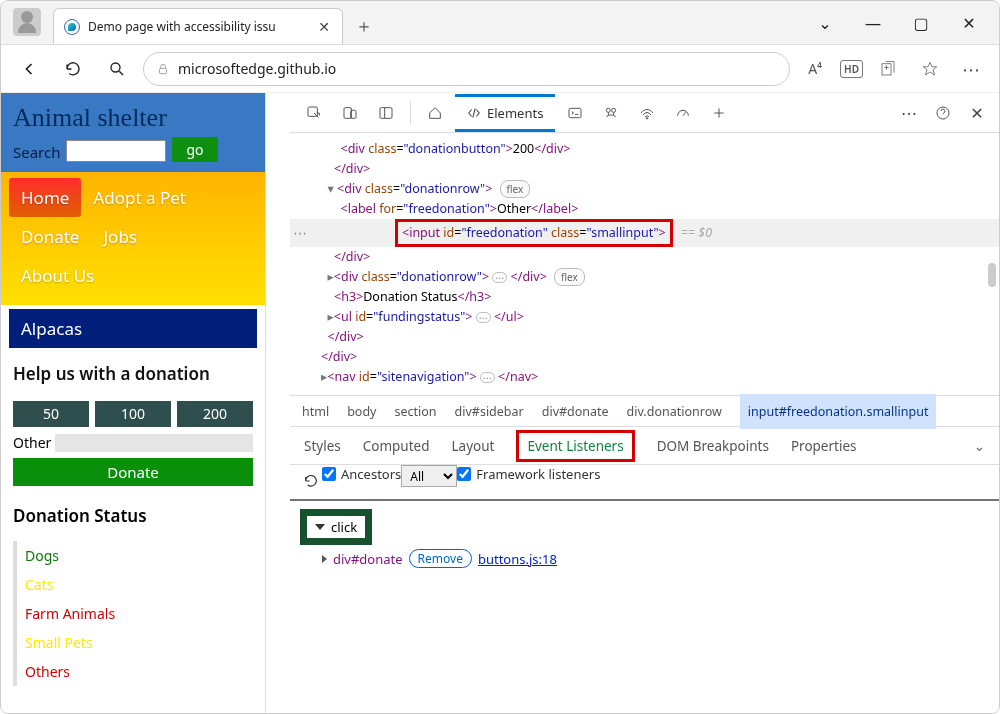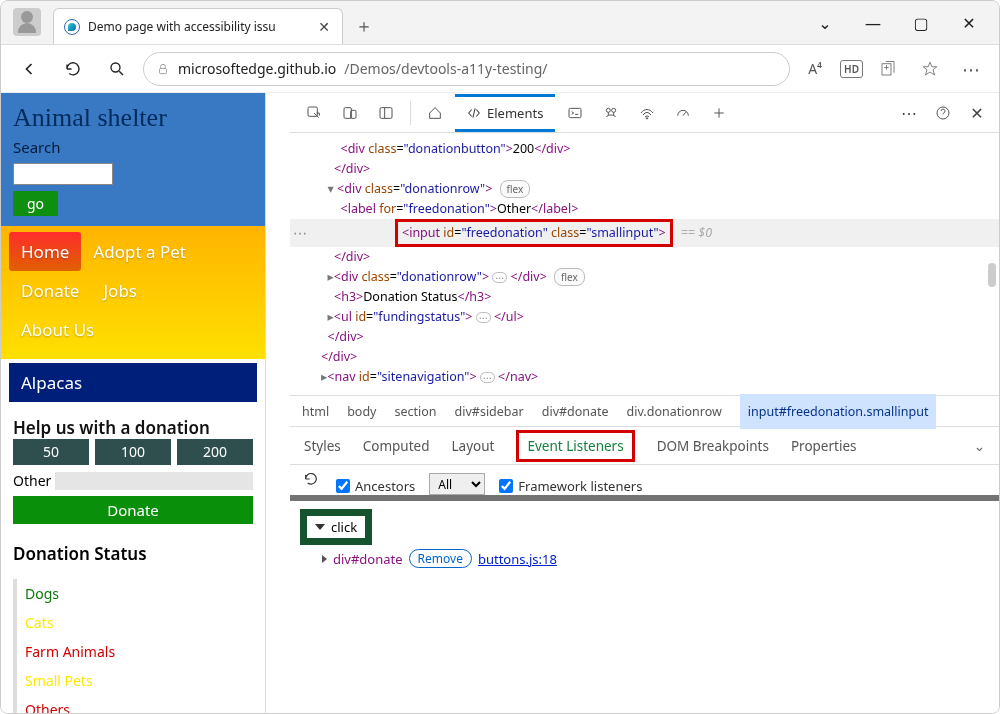--- a/index.html
+++ b/index.html
@@ -18,32 +18,32 @@
 .winbtn { width:44px; height:32px; display:flex; align-items:center; justify-content:center; color:#222;}
 .addrbar { height: 48px; background:#fff; display:flex; align-items:center; padding: 0 10px; gap:8px; border-bottom: 1px solid #eee;}
 .navbtn { width:36px; height:36px; display:flex; align-items:center; justify-content:center; color:#333;}
 .urlbox { flex:1; height:34px; border:1px solid #ccc; border-radius:17px; display:flex; align-items:center; padding:0 12px; gap:8px; color:#666; font-size:14px;}
 .urlbox .domain{ color:#222;}
 .addricon { width:34px; height:34px; display:flex; align-items:center; justify-content:center; color:#555; font-size:14px;}
 .content { display:flex; height: calc(100% - 92px); }
 .page { width: 265px; background:#fff; padding: 0; border-right: 1px solid #ddd;}
 .banner { background:#3978c2; color:#fff; padding:10px 12px 10px 12px; }
 .banner h1 { font-weight: 300; font-size: 26px; font-family: Georgia, serif; color:#002b5c; margin-bottom:4px;}
-.searchrow { display:flex; align-items:flex-start; gap:6px;flex-direction:column; }
+.searchrow { display:flex; align-items:flex-end; gap:6px; }
 .searchrow label{ font-size:15px; color:#001d40;}
 .searchrow input{ width:100px; height:22px; border:1px solid #888; background:#fff;}
 .gobtn{ background:#0f8f0f; color:#fff; padding:3px 14px; font-size:14px; border:none;}
 .navarea{ background:linear-gradient(180deg,#ffb400,#ffe000); padding: 6px 0 10px 0;}
 .navrow{ display:flex;}
 .navitem{ color:#fff; padding:8px 12px; font-size:17px; text-shadow:0 1px 2px rgba(0,0,0,.25);}
 .navitem.home{ background:linear-gradient(180deg,#ff2d2d,#e06000); border-radius:3px; margin-left:8px;}
 .alpacas{ background:#001f7a; color:#fff; padding:8px 12px; font-size:17px; margin:4px 8px 0 8px;}
 .section{ padding:14px 12px 8px 12px;}
 .section h2{ color:#111; font-size:17px; font-weight:600;}
-.amounts{ display:flex; gap:6px; margin-top:0;}
+.amounts{ display:flex; gap:6px; margin-top:16px;}
 .amt{ flex:1; background:#2f4f4f; color:#fff; text-align:center; height:26px; line-height:26px; font-size:14px;}
 .otherrow{ display:flex; align-items:center; gap:4px; margin-top:6px;}
 .otherrow span{ font-size:14px;}
 .otherrow .bar{ flex:1; height:18px; background:#e5e5e5;}
 .donatebtn{ background:#0a8f0a; color:#fff; text-align:center; height:28px; line-height:28px; margin-top:6px; font-size:15px;}
 .status{ padding:10px 12px;}
 .status h2{ font-size:17px; font-weight:600; margin-bottom:14px;}
 .status ul{ list-style:none; border-left:4px solid #ddd; padding-left:8px;}
 .status li{ font-size:14px; padding:5px 0;}
 .dogs{ color:#0a7a0a;} .cats{ color:#ffe800;} .farm{ color:#d40000;} .small{ color:#ffe800;} .others{ color:#d40000;}
@@ -63,21 +63,21 @@
 .dom .hl-wrap{ border:3px solid #d40000; padding:1px 4px; margin-left:105px; display:inline-block;}
 .dom .dots{ position:absolute; left:-1px; top:0; bottom:0; width:22px; display:flex; align-items:center; justify-content:center; color:#888; font-size:14px;}
 .tg{color:#881280;} .atn{color:#994500;} .atv{color:#1a1aa6;} .br{color:#881280;} .anno{color:#aaa; font-style:italic; margin-left:8px;}
 .flex-badge{ display:inline-block; border:1px solid #bbb; border-radius:8px; padding:0 6px; font-size:10px; color:#666; background:#fafafa; margin-left:4px;}
 .exp{ color:#777;}
 .breadcrumb{ height:32px; border-top:1px solid #ddd; border-bottom:1px solid #ddd; display:flex; align-items:center; padding:0 12px; font-size:12.5px; gap:18px; color:#555;}
 .breadcrumb .sel{ background:#cfe3ff; color:#06338a; padding:9px 8px;}
 .panel-tabs{ height:38px; border-bottom:1px solid #ddd; display:flex; align-items:center; padding:0 14px; gap:22px; font-size:13.5px; color:#555; position:relative;}
 .panel-tabs .active{ color:#15803d; border:3px solid #d40000; padding:4px 8px;}
 .panel-tabs .chev{ position:absolute; right:14px; color:#666;}
-.filter-row{ height:36px; border-bottom:6px solid #737373; display:flex; align-items:flex-end; padding:0 10px; gap:14px; font-size:13px; color:#333;}
+.filter-row{ height:36px; border-bottom:2px solid #737373; display:flex; align-items:flex-start; padding:0 10px; font-size:13px; color:#333;}
 .filter-row input[type=checkbox]{ width:14px; height:14px;}
 .filter-row select{ height:22px; border:1px solid #aaa; font-size:12px; padding:0 16px 0 4px;}
 .listener{ padding:8px 10px; font-family:Consolas,monospace; font-size:13px;}
 .listener .click{ border:7px solid #14532d; padding:2px 8px; display:inline-flex; align-items:center; gap:6px; font-family:Consolas,monospace;}
 .listener .row{ padding:4px 0 0 22px; display:flex; align-items:center; gap:6px;}
 .rembtn{ border:1px solid #0066cc; border-radius:10px; padding:0 8px; color:#0066cc; font-size:12px; background:#fff;}
 .linkjs{ color:#0022cc; text-decoration:underline;}
 .tri{ display:inline-block; width:0; height:0; border-left:5px solid #555; border-top:4px solid transparent; border-bottom:4px solid transparent;}
 .trid{ display:inline-block; width:0; height:0; border-top:6px solid #333; border-left:5px solid transparent; border-right:5px solid transparent;}
 .ell{ display:inline-block; border:1px solid #bbb; border-radius:6px; padding:0 2px; font-size:9px; color:#555; background:#fff; line-height:9px;}
@@ -120,21 +120,20 @@
         <circle cx="10" cy="10" r="6" stroke="#222" stroke-width="1.8" fill="none"></circle>
         <path d="M15 15l5 5" stroke="#222" stroke-width="1.8"></path>
       </svg>
     </div>
   <div class="urlbox">
     <svg viewBox="0 0 24 24" width="14" height="14">
         <rect x="6" y="11" width="12" height="9" rx="2" stroke="#666" fill="none"></rect>
         <path d="M8 11V8a4 4 0 0 1 8 0v3" stroke="#666" fill="none"></path>
       </svg>
     <span class="domain">microsoftedge.github.io</span>
-      <span>/Demos/devtools-a11y-testing/</span>
   </div>
   <div class="addricon">A⁴</div>
   <div class="addricon" style="border:1px solid #777; border-radius:3px; width:auto; padding:0 3px; height:18px; font-size:10px; font-weight:600;">HD</div>
   <div class="addricon">
       <svg viewBox="0 0 24 24" width="18" height="18">
         <rect x="4" y="5" width="12" height="15" stroke="#555" fill="none"></rect>
         <path d="M9 2h11v15" stroke="#555" fill="none"></path>
         <path d="M7 10h6M10 7v6" stroke="#555"></path>
       </svg>
     </div>

